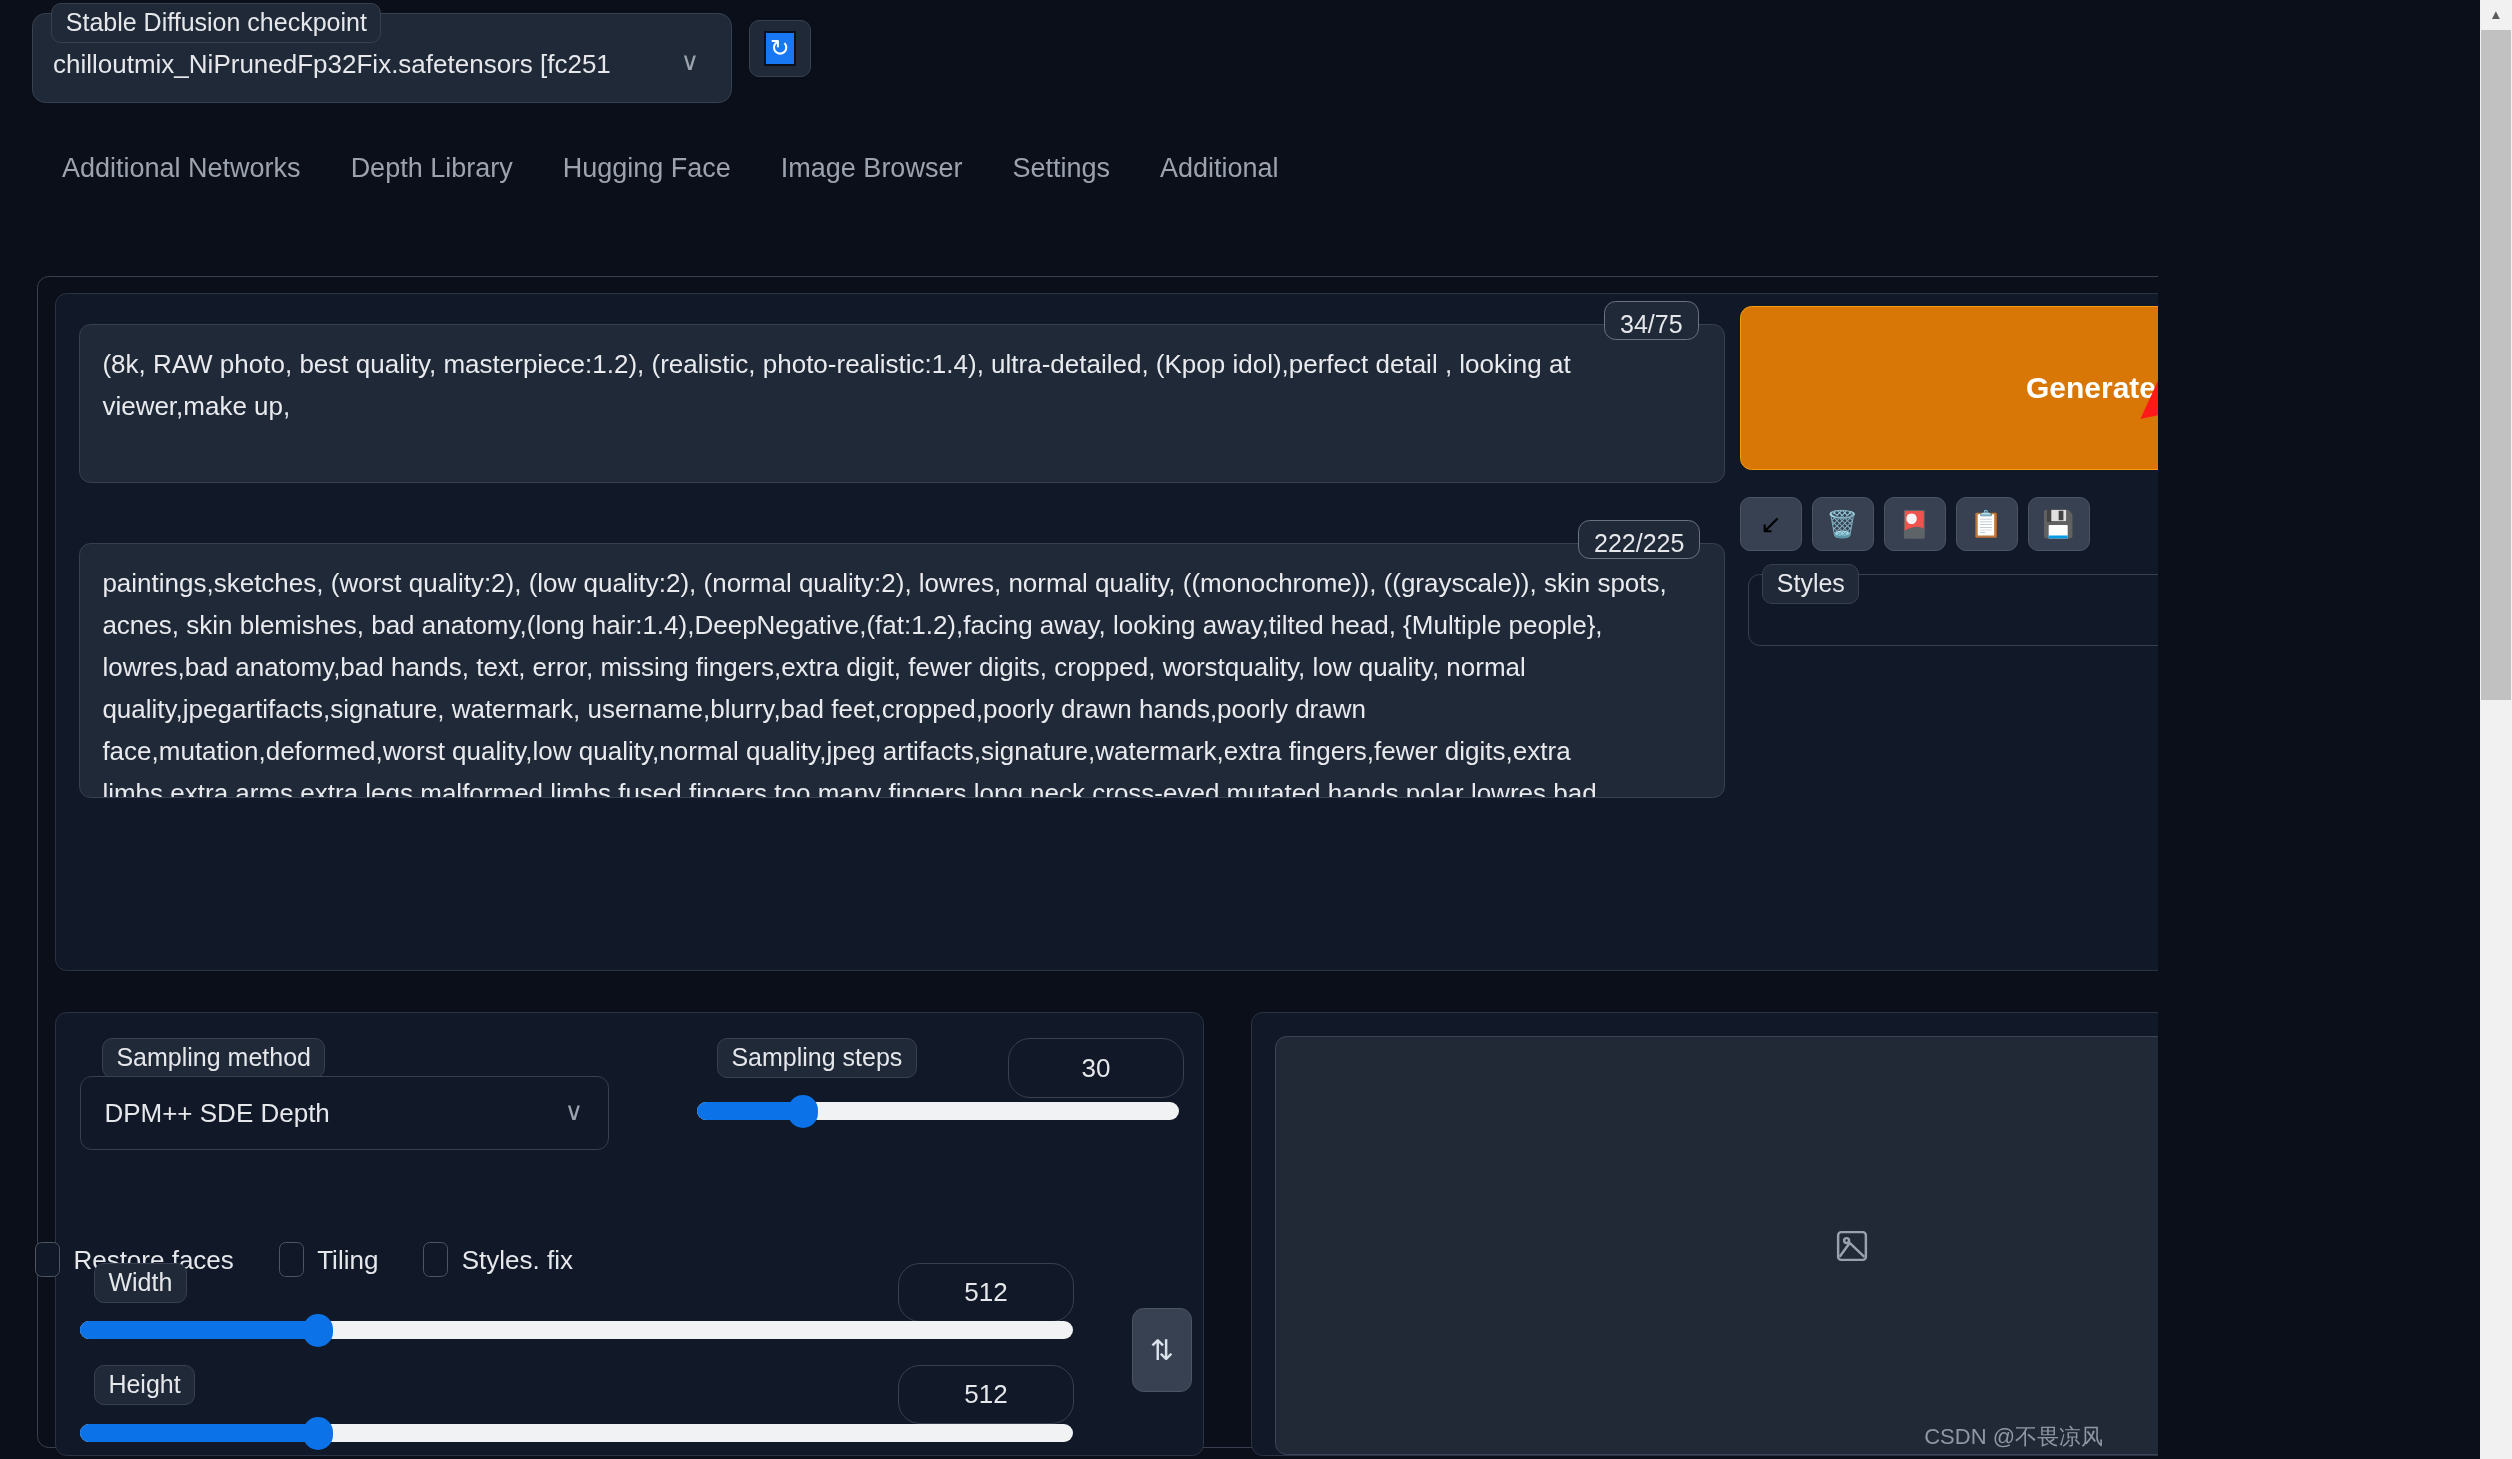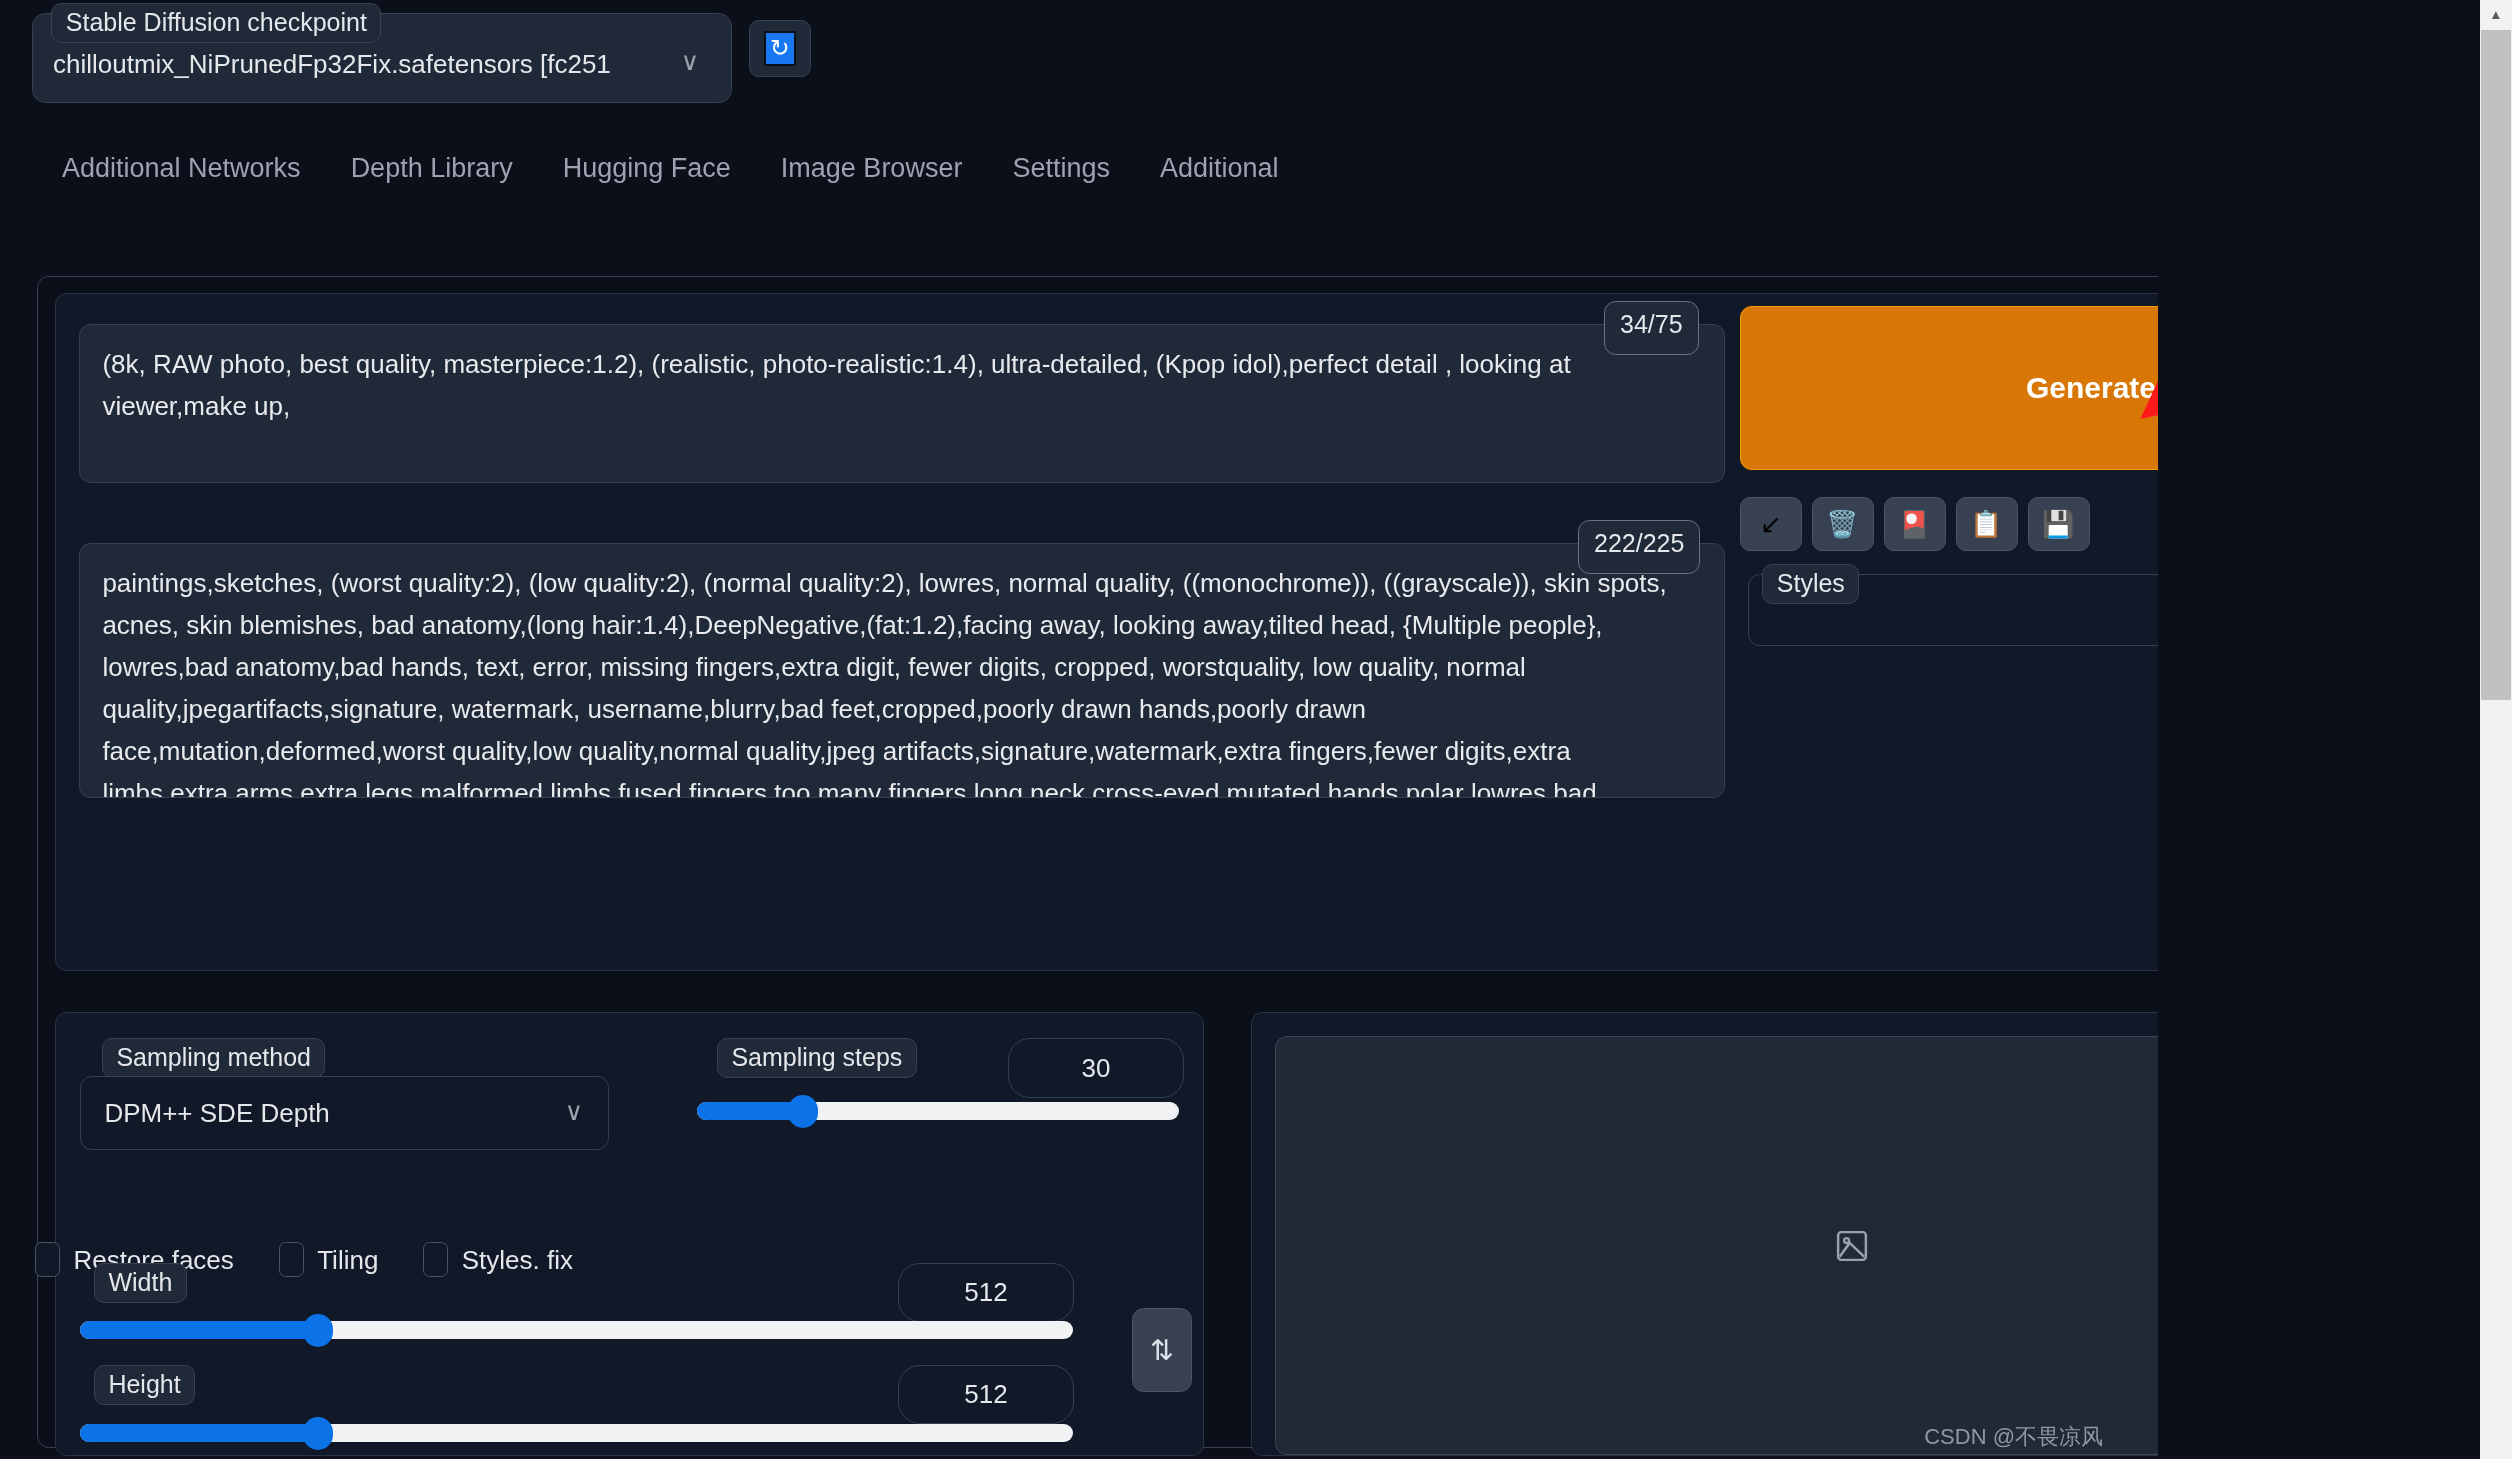--- a/index.html
+++ b/index.html
@@ -118,21 +118,21 @@
   #neg-ta { left: 23.4px; top: 249px; width: 1646px; height: 251px; }
   #neg-ta { height: 255px; }
 
   .token {
     position: absolute;
     background: #1f2937;
     border: 0.8px solid #6b7280;
     border-radius: 11.7px;
     color: #e5e7eb;
     font-size: 25px; line-height: 1;
-    padding: 10px 15px 17px 15px;
+    padding: 10px 15px 2px 15px;
     white-space: nowrap;
   }
   #pos-token { left: 1548px; top: 6.7px; }
   #neg-token { left: 1522px; top: 226px; }
 
   
   .gen-col { position: absolute; left: 1740px; top: 306px; width: 603px; }
   .generate {
     width: 702px; height: 164px;
     background: #d97706;

